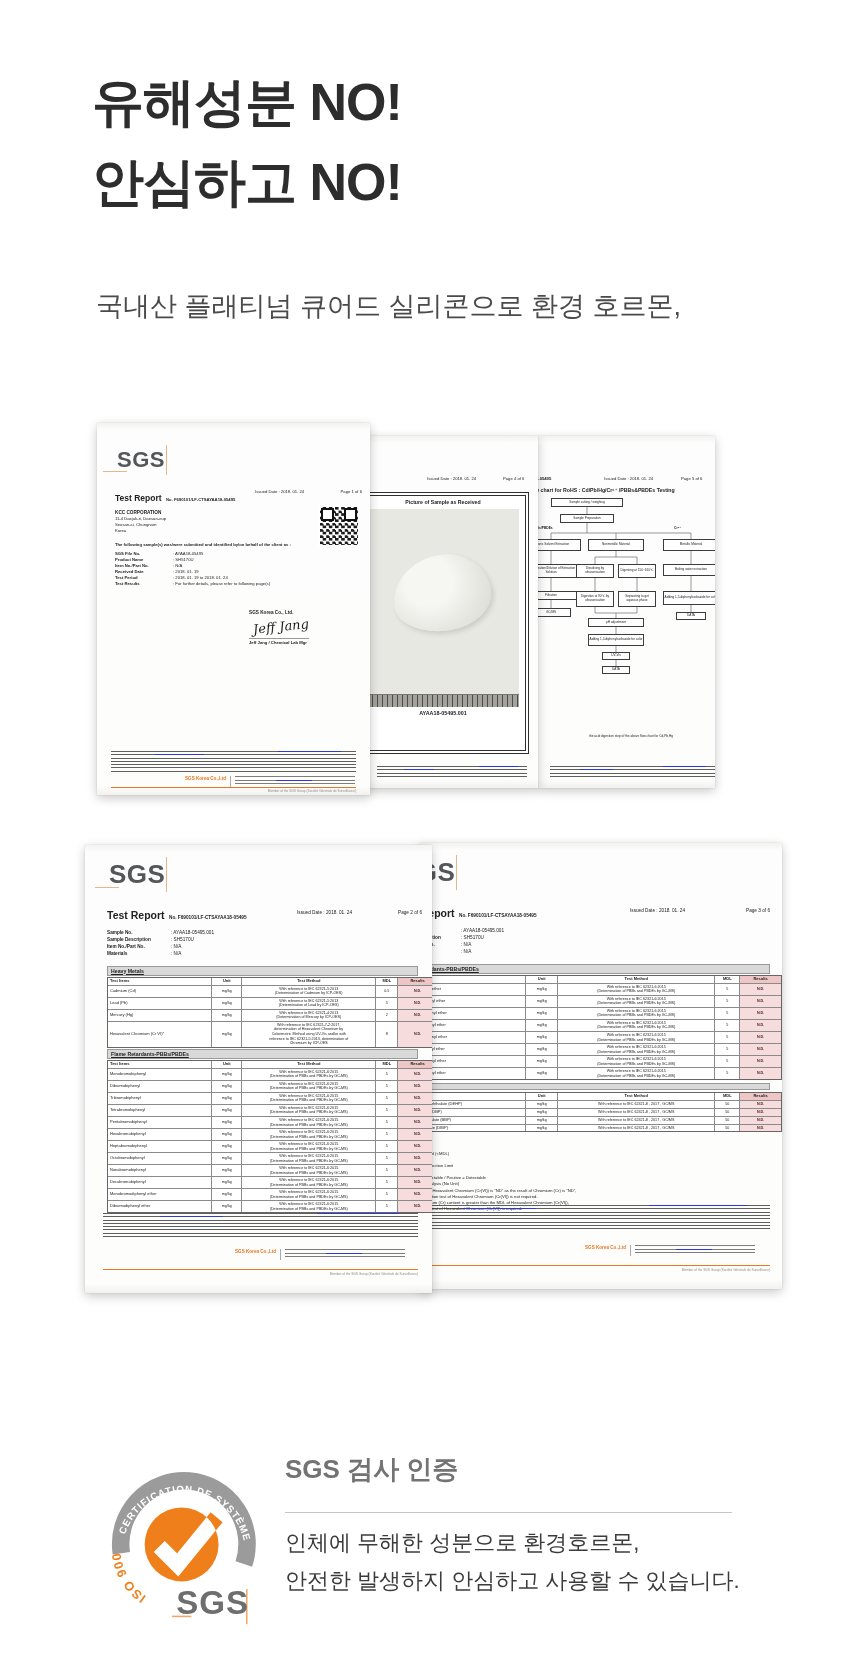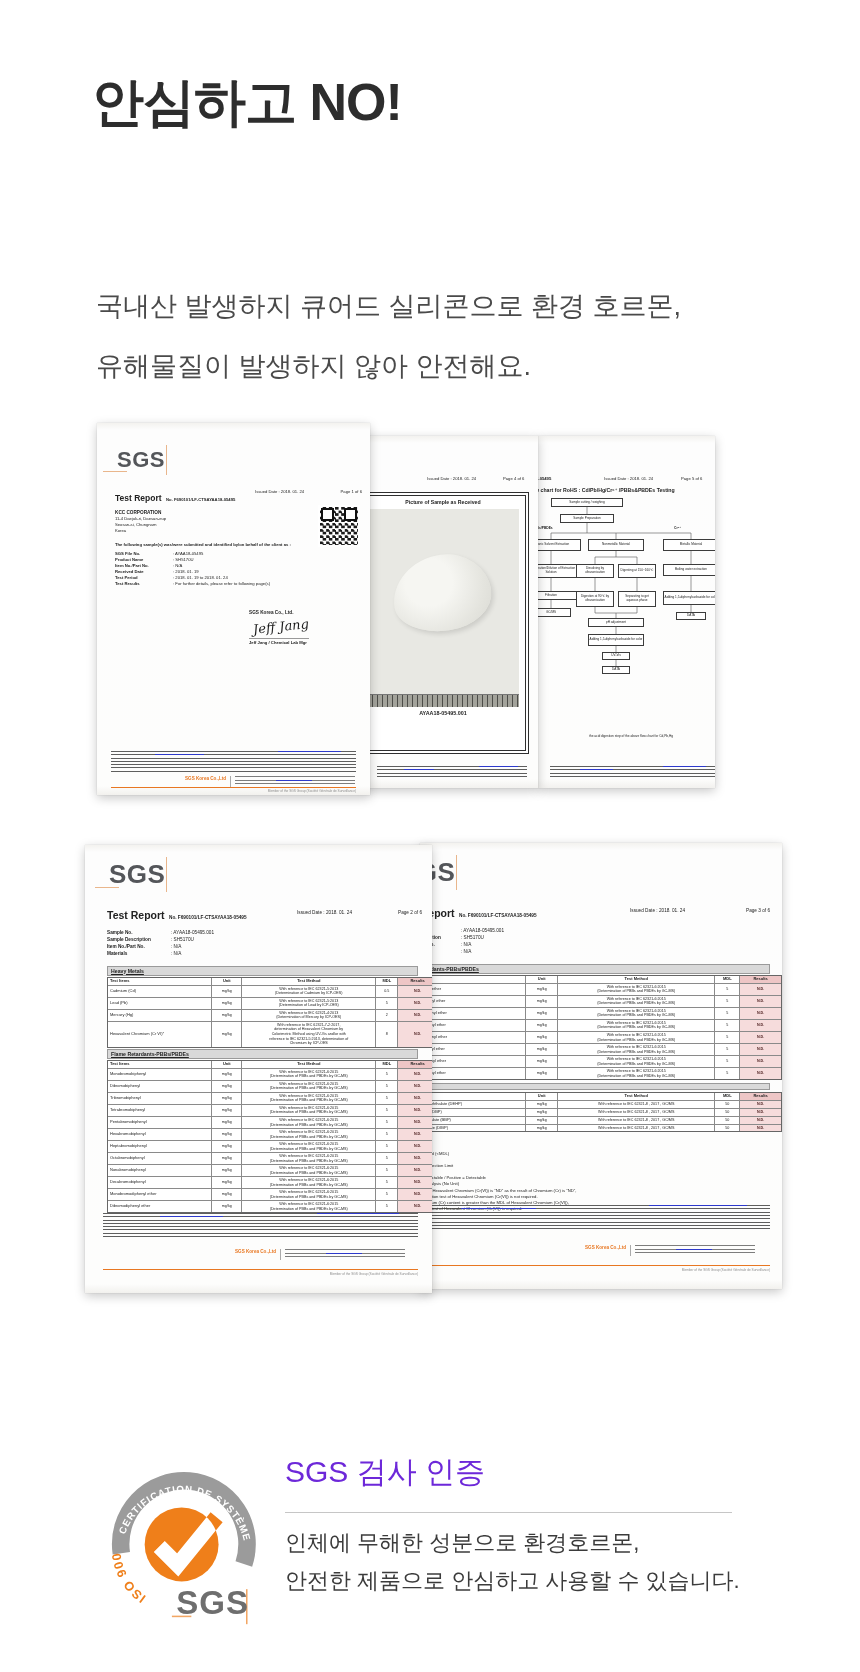--- a/index.html
+++ b/index.html
@@ -54,35 +54,35 @@
 .pframe-in{border:.7px solid #2f2f2f;width:100%;height:100%;position:relative}
 .photo{position:absolute;background:#e8e8e3}
 .blob{position:absolute;left:26px;top:46px;width:98px;height:76px;background:radial-gradient(circle at 38% 34%,#f6f6f2 0 30%,#e4e4de 70%,#d8d8d2 100%);border-radius:54% 46% 48% 52%/60% 55% 45% 40%;transform:rotate(-8deg);box-shadow:2px 3px 5px rgba(0,0,0,.12)}
 .ruler{position:absolute;height:13px;background:#a3a39b;border-top:.6px solid #777}
 .ruler::before{content:"";position:absolute;inset:0;background:repeating-linear-gradient(90deg,#4c4c48 0 .8px,transparent .8px 5px)}
 .slabel{position:absolute;text-align:center;font-weight:700;font-size:5.4px;background:#fff}
 
 .fbox{position:absolute;border:.6px solid #3c3c3c;background:#fff;font-size:3.1px;line-height:1.18;text-align:center;display:flex;align-items:center;justify-content:center;padding:.6px;color:#1c1c1c}
 .flbl{position:absolute;font-size:3.3px;font-weight:700;white-space:nowrap}
 
-.cert-title{position:absolute;left:285px;top:1452px;font-size:30px;font-weight:400;color:#6d28d9}
+.cert-title{position:absolute;left:285px;top:1452px;font-size:26px;font-weight:700;color:#737373}
 .cert-div{position:absolute;left:285px;top:1512px;width:447px;height:1px;background:#c6c6c6}
 .cert-l1{position:absolute;left:285px;top:1528px;font-size:22px;color:#3b3b3b}
 .cert-l2{position:absolute;left:285px;top:1566px;font-size:22px;color:#3b3b3b}
 .hdr-line{position:absolute;white-space:nowrap}
 </style>
 </head>
 <body>
 
 <div class="hero-title">
+  <div>유해성분 NO!</div>
   <div>안심하고 NO!</div>
 </div>
 <div class="hero-sub">
-  <div>국내산 발생하지 큐어드 실리콘으로 환경 호르몬,</div>
-  <div>유해물질이 발생하지 않아 안전해요.</div>
+  <div>국내산 플래티넘 큐어드 실리콘으로 환경 호르몬,</div>
 </div>
 
 <div class="abs" style="left:97px;top:423px;width:618px;height:380px">
 
   <div class="sheet" style="left:0;top:0;width:273px;height:372px;z-index:3">
     <div class="sgs" style="position:absolute;left:20px;top:26px;font-size:22px">SGS</div>
     <div class="hdr-line" style="left:18px;top:64px">
       <span class="b" style="font-size:8.5px">Test Report</span>
       <span class="f4 b">No. F690101/LF-CTSAYAA18-05495</span>
     </div>
@@ -579,13 +579,13 @@
       <textPath href="#arcIso" startOffset="8%">ISO 9001</textPath>
     </text>
     <line x1="76" y1="168" x2="96" y2="168" stroke="#f2a664" stroke-width="1.6"></line>
     <line x1="153" y1="140" x2="153" y2="176" stroke="#f2a664" stroke-width="1.6"></line>
     <text x="118" y="166" text-anchor="middle" font-size="34" font-weight="bold" fill="#6e6e6e" letter-spacing="1">SGS</text>
   </svg>
 </div>
 <div class="cert-title">SGS 검사 인증</div>
 <div class="cert-div"></div>
 <div class="cert-l1">인체에 무해한 성분으로 환경호르몬,</div>
-<div class="cert-l2">안전한 제품으로 안심하고 사용할 수 있습니다.</div>
+<div class="cert-l2">안전한 발생하지 안심하고 사용할 수 있습니다.</div>
 
 </body></html>

